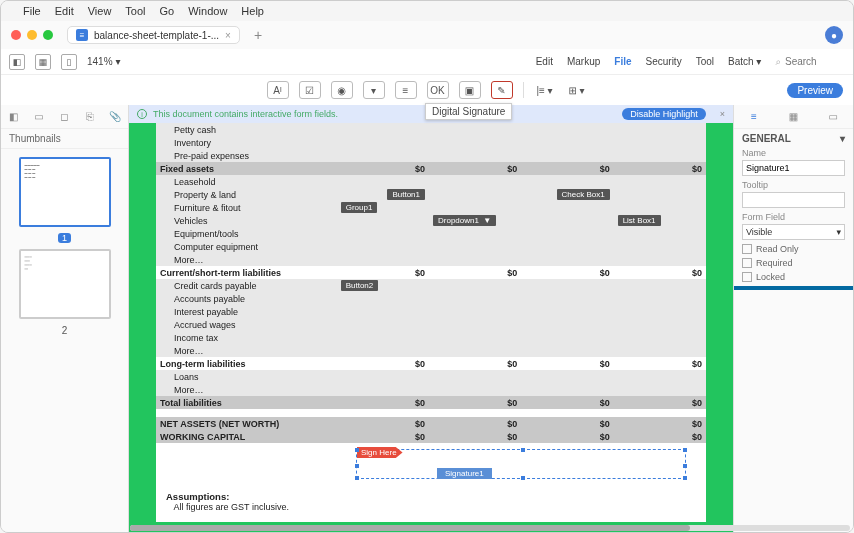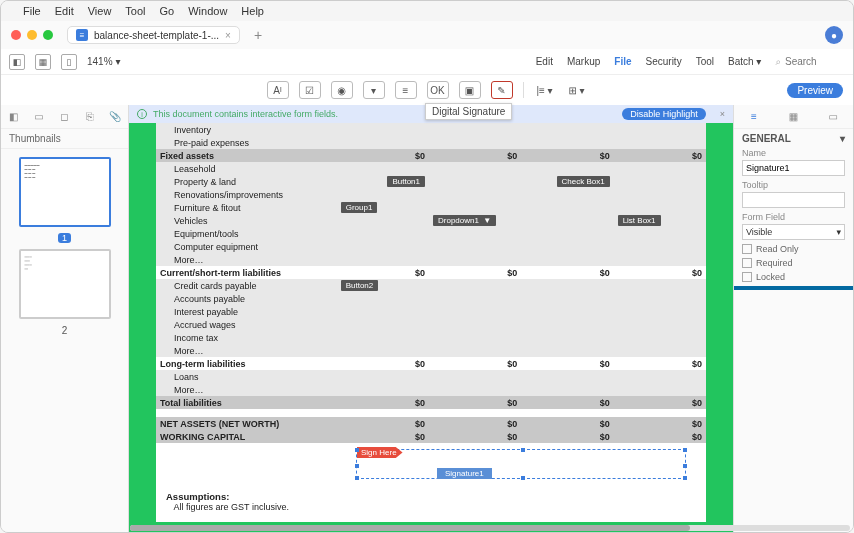--- a/index.html
+++ b/index.html
@@ -177,20 +177,27 @@
     <div class="info-bar">
       <div class="i">i</div>
       <span>This document contains interactive form fields.</span>
       <span class="pill">Disable Highlight</span>
       <span class="xx">×</span>
     </div>
     <div class="doc-wrap">
       <div class="doc">
         <table>
           <tbody>
+              <tr class="row-lt">
+                <td class="col-lbl indent">Petty cash</td>
+                <td class="col-v"></td>
+                <td class="col-v"></td>
+                <td class="col-v"></td>
+                <td class="col-v"></td>
+              </tr>
           <tr class="row-lt">
                 <td class="col-lbl indent">Inventory</td>
                 <td class="col-v"></td>
                 <td class="col-v"></td>
                 <td class="col-v"></td>
                 <td class="col-v"></td>
               </tr>
           <tr class="row-lt">
                 <td class="col-lbl indent">Pre-paid expenses</td>
                 <td class="col-v"></td>
@@ -210,27 +217,20 @@
                 <td class="col-v"></td>
                 <td class="col-v"></td>
                 <td class="col-v"></td>
                 <td class="col-v"></td>
               </tr>
           <tr class="row-lt">
                 <td class="col-lbl indent">Property &amp; land</td>
                 <td class="col-v"><span class="form-chip">Button1</span></td>
                 <td class="col-v"></td>
                 <td class="col-v"><span class="form-chip">Check Box1</span></td>
-                <td class="col-v"></td>
-              </tr>
-          <tr class="row-lt">
-                <td class="col-lbl indent">Renovations/improvements</td>
-                <td class="col-v"></td>
-                <td class="col-v"></td>
-                <td class="col-v"></td>
                 <td class="col-v"></td>
               </tr>
           <tr class="row-lt">
                 <td class="col-lbl indent">Furniture &amp; fitout</td>
                 <td class="col-v" style="text-align:left"><span class="form-chip">Group1</span></td>
                 <td class="col-v"></td>
                 <td class="col-v"></td>
                 <td class="col-v"></td>
               </tr>
           <tr class="row-lt">

